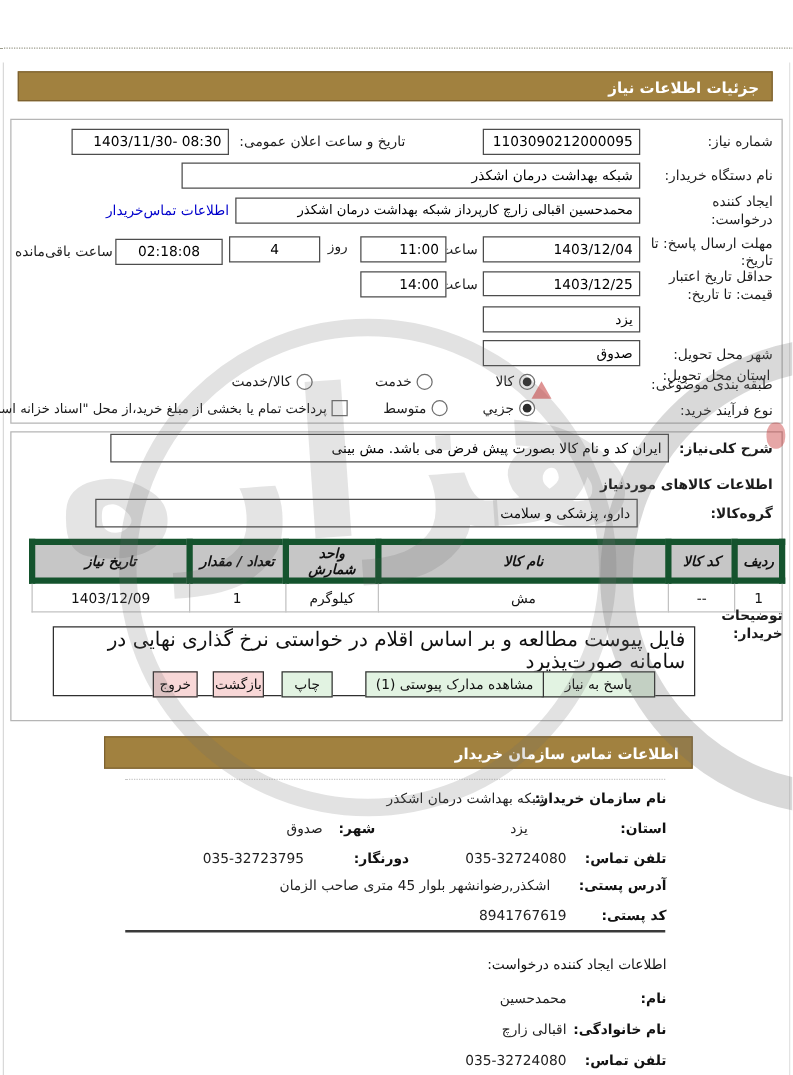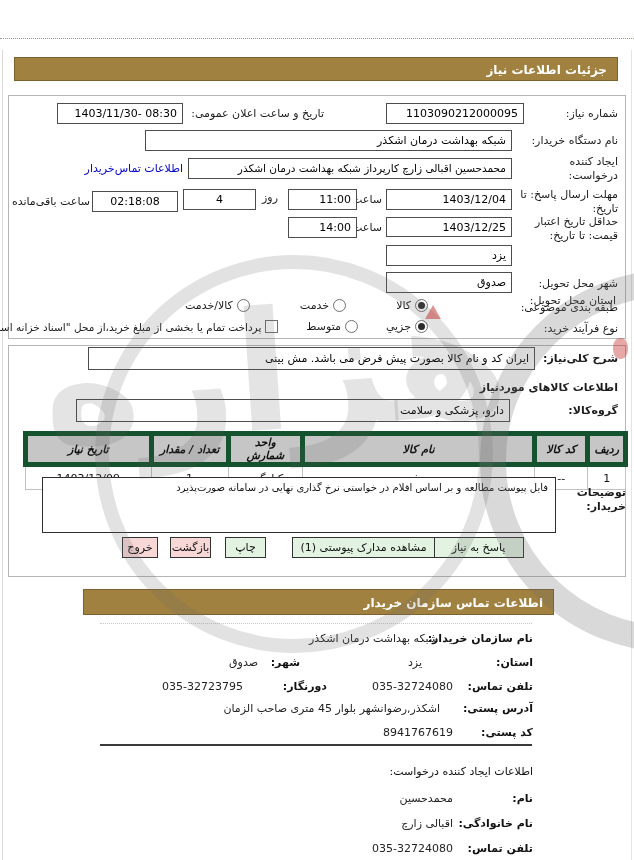--- a/index.html
+++ b/index.html
@@ -22,22 +22,22 @@
   .link{position:absolute;font-size:11px;color:#0000CC;white-space:nowrap;cursor:pointer;}
   .optrow{position:absolute;display:flex;align-items:center;font-size:11px;color:#1c1c1c;}
   .opt{display:flex;align-items:center;gap:4px;white-space:nowrap;}
   .radio{display:inline-block;width:11px;height:11px;border:1px solid #707070;border-radius:50%;
          background:#fff;position:relative;flex:0 0 auto;}
   .radio.on::after{content:"";position:absolute;left:2px;top:2px;right:2px;bottom:2px;border-radius:50%;background:#2b2b2b;}
   .cb{display:inline-block;width:11px;height:11px;border:1px solid #707070;background:#fff;flex:0 0 auto;}
   .tbl{position:absolute;left:23px;top:431px;width:605px;border-collapse:collapse;direction:rtl;font-size:11px;}
   .tbl th{background:#C6C6C6;border:5px solid #14532d;font-weight:bold;height:20px;padding:0 4px;color:#111;font-style:italic;}
   .tbl td{background:#fff;border:1px solid #c2c2c2;text-align:center;height:20px;color:#111;}
-  .notes{position:absolute;left:42px;top:477px;width:514px;height:56px;border:1px solid #2f2f2f;background:#fff;
-         font-size:10px;line-height:16.5px;text-align:right;padding:2px 7px;box-sizing:border-box;color:#111;}
+  .notes{position:absolute;left:42px;top:501px;width:514px;height:56px;border:1px solid #2f2f2f;background:#fff;
+         font-size:16px;line-height:16.5px;text-align:right;padding:2px 7px;box-sizing:border-box;color:#111;}
   .btn{position:absolute;top:537px;height:21px;border:1px solid #333;font-size:11px;text-align:center;
        line-height:19px;box-sizing:border-box;cursor:pointer;color:#111;}
   .btn.g{background:#E2F3E2;}
   .btn.p{background:#F8D7D7;}
   .clbl{position:absolute;font-size:11px;font-weight:bold;color:#111;white-space:nowrap;}
   .cval{position:absolute;font-size:11px;color:#222;white-space:nowrap;}
   .cval.ltr{direction:ltr;}
   .divider{position:absolute;left:100px;width:432px;top:744px;border-top:2px solid #3a3a3a;}
   .wm{position:absolute;pointer-events:none;z-index:5;}
   .wm-circle1{left:95px;top:255px;width:370px;height:370px;border:14px solid rgba(110,110,110,.20);border-radius:50%;}
@@ -54,21 +54,21 @@
 <div id="page">
 
   <div class="frame"></div>
   <div class="dotline"></div>
 
   <div class="bar" style="left:14px;top:57px;width:604px;height:24px;">جزئیات اطلاعات نیاز</div>
 
   <div class="box" style="left:8px;top:95px;width:616px;height:242px;"></div>
 
   <div class="lbl" style="right:16px;top:107px;">شماره نیاز:</div>
-  <div class="inp ltr" style="left:386px;top:103px;width:138px;height:21px;">1103090212000095</div>
+  <div class="inp ltr" style="left:386px;top:103px;width:126px;height:21px;">1103090212000095</div>
   <div class="lbl" style="right:310px;top:107px;">تاریخ و ساعت اعلان عمومی:</div>
   <div class="inp ltr" style="left:57px;top:103px;width:126px;height:21px;">1403/11/30- 08:30</div>
 
   <div class="lbl" style="right:16px;top:134px;">نام دستگاه خریدار:</div>
   <div class="inp rtl" style="left:145px;top:130px;width:367px;height:21px;">شبکه بهداشت درمان اشکذر</div>
 
   <div class="lbl wrap" style="right:16px;top:155px;width:80px;">ایجاد کننده درخواست:</div>
   <div class="inp rtl" style="left:188px;top:158px;width:324px;height:21px;font-size:10.5px;">محمدحسین اقبالی زارچ کارپرداز شبکه بهداشت درمان اشکذر</div>
   <div class="link" style="right:451px;top:162px;">اطلاعات تماس‌خریدار</div>
 

